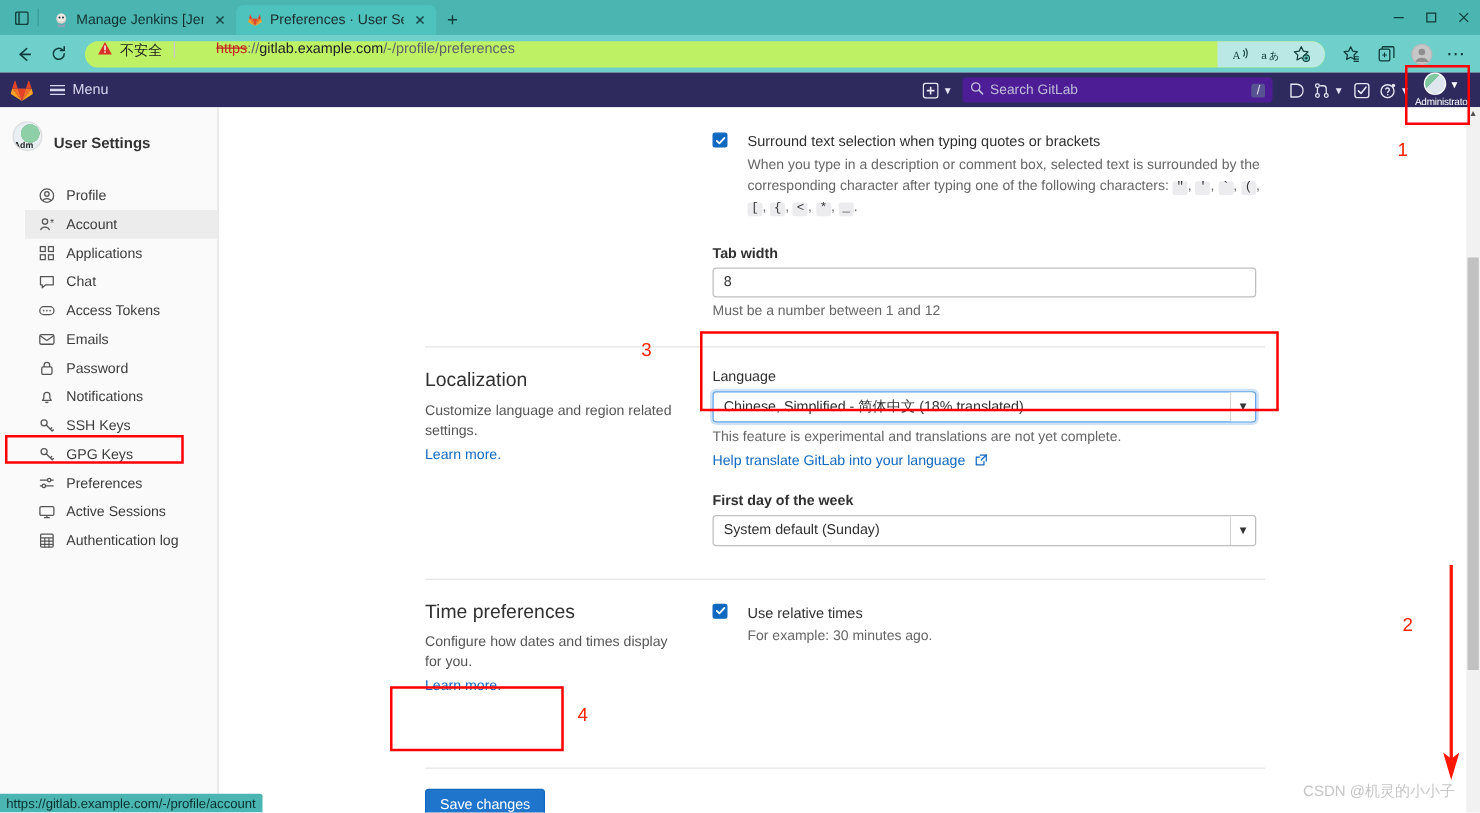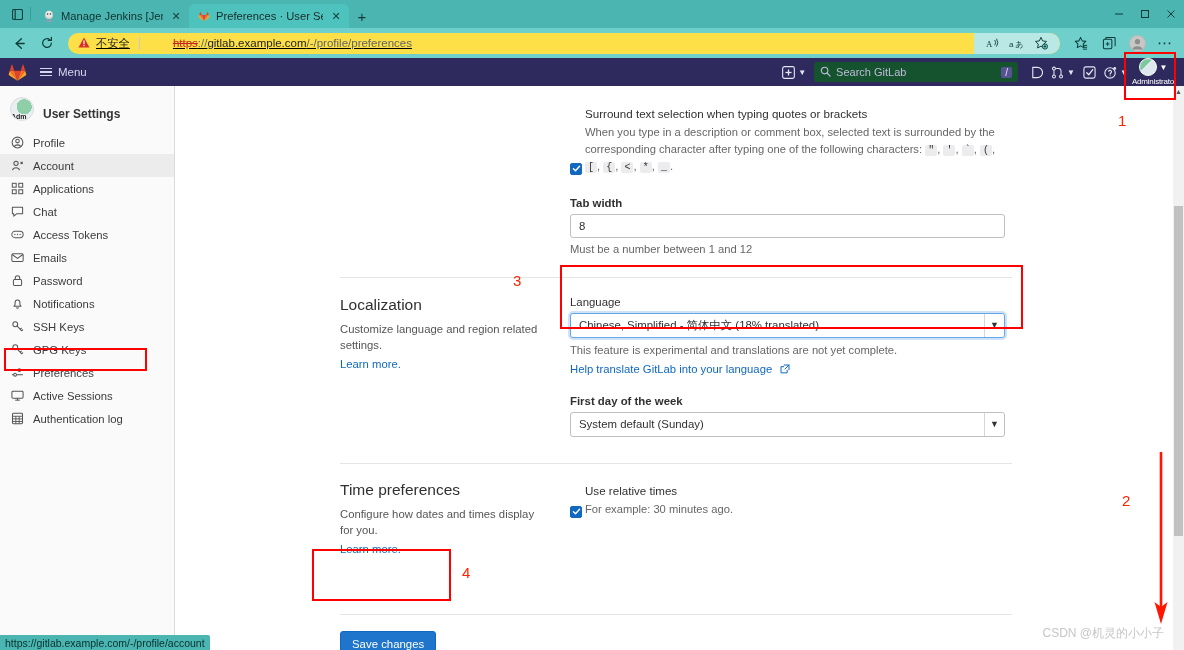--- a/index.html
+++ b/index.html
@@ -36,23 +36,23 @@
   }
   .tab .tclose { width: 14px; height: 14px; flex:0 0 14px; display:flex;align-items:center;justify-content:center; font-size:11px; color:#16403e;}
   .tab-new { width: 26px; height: 24px; display:flex; align-items:center; justify-content:center; font-size:15px; color:#143b39; }
 
   .navbar {
     height: 30px; background: #6fd0cb; display: flex; align-items: center;
     padding: 0 6px; gap: 2px;
   }
   .nav-ic { width: 26px; height: 24px; display: flex; align-items: center; justify-content: center; color:#123634; }
   .omnibox {
-    flex: 1 1 auto; height: 21px; background: #fde047; border-radius: 11px;
-    display: flex; align-items: center; padding: 0 10px; margin: 0 6px;
-    font-size: 11.5px; gap: 6px; overflow:hidden;text-decoration:underline;
+    flex: 1 1 auto; height: 21px; background: #bef264; border-radius: 11px;
+    display: flex; align-items: flex-start; padding: 0 10px; margin: 0 6px;
+    font-size: 11.5px; gap: 6px; overflow:hidden;
   }
   .warn-tri { color: #d93025; font-size: 11px; line-height:1; }
   .ins-text { color: #20201f; font-size: 11.3px; }
   .url-div { width:1px; height:13px; background:#c9c9c9; margin:0 3px; }
   .url-strike { color: #c5221f; text-decoration: line-through; padding-left: 24px; }
   .url-dim { color: #5f6368; }
   .url-strong { color: #202124; }
   .omni-right { display:flex; align-items:center; gap:2px; background:#b9e8e5; border-radius:0 11px 11px 0; height:21px; margin:0 -10px 0 auto; padding:0 8px;}
   .omni-right .nav-ic { width:22px; }
   .wbtn { width: 26px; height: 24px; display:flex; align-items:center; justify-content:center; color:#10403e;}
@@ -63,21 +63,21 @@
     height: 28px; background: #2e2a5d; display: flex; align-items: center;
     padding: 0 6px; color: #fff;
   }
   .gl-logo { width: 22px; height: 22px; display:flex;align-items:center;justify-content:center; margin-right:6px;}
   .gl-menu { display:flex; align-items:center; gap:6px; font-size:11.5px; color:#d9d6f0; padding:2px 6px; }
   .burger { display:flex; flex-direction:column; gap:2px; }
   .burger i { display:block; width:12px; height:1.6px; background:#d9d6f0; }
   .gl-spacer { flex: 1 1 auto; }
   .gl-ic { height:20px; display:flex; align-items:center; justify-content:center; color:#e6e4f5; padding:0 4px; font-size:12px;}
   .gl-search {
-    width: 204px; height: 20px; background: #14532d; border-radius: 3px;
+    width: 248px; height: 20px; background: #4c1d95; border-radius: 3px;
     display: flex; align-items: center; padding: 0 6px; gap: 5px;
     font-size: 11px; color: #bfbcd9; margin: 0 8px 0 4px;
   }
   .gl-search .slash { margin-left:auto; background:#575291; color:#e4e2f2; border-radius:2px; padding:0 4px; font-size:10px; }
   .gl-avatar-wrap { display:flex; align-items:center; gap:3px; padding-right:4px; flex-direction:column; }
   .gl-av-row { display:flex; align-items:center; gap:3px;}
   .gl-avatar { width:18px; height:18px; border-radius:50%; background:linear-gradient(135deg,#7ec8a0 40%, #dfe7ee 40%); border:1px solid #fff;}
   .gl-avatar-label{ font-size:8px; color:#fff; line-height:8px; margin-top:-1px; letter-spacing:-0.2px;text-align:right;}
 
   
@@ -88,41 +88,41 @@
     border-right: 1px solid #dbdbdb; position: relative; padding-top: 5px;
   }
   .side-head { display:flex; align-items:flex-end; gap:9px; padding: 6px 10px 8px 10px; }
   .side-head .sh-av {
     width:24px;height:24px;border-radius:50%;
     background: radial-gradient(circle at 60% 40%, #8fcfa8 0 40%, #e8eef2 41%);
     border:1px solid #ddd; position:relative; overflow:hidden;
   }
   .side-head .sh-av::after{content:"Adm";position:absolute;left:0;bottom:0;font-size:7px;color:#222;font-weight:bold;}
   .side-head .sh-title { font-size: 12px; font-weight: bold; color: #333; }
-  .side-list { margin-top: 2px; }
+  .side-list { margin-top: 16px; padding-left: 20px; }
   .side-item {
     display:flex; align-items:center; gap:9px; height:23px; padding:0 10px;
     font-size: 11.3px; color: #3b3b3b; position: relative;
   }
   .side-item.active { background:#ececec; }
   .side-item .si-ic { width:14px; height:14px; display:flex;align-items:center;justify-content:center; color:#555;}
 
   .content { flex: 1 1 auto; position: relative; overflow: hidden; background:#fff; }
 
   .cut-text { height: 10px; overflow:hidden; color:#3b3b3b; font-size:11.5px; padding-left:230px;}
 
   .row { display: flex; padding: 0; }
   .col-left { width: 230px; flex: 0 0 230px; padding-right: 20px; }
   .col-right { flex: 1 1 auto; max-width: 440px; }
 
   .sec-title { font-size: 15.5px; color: #303030; margin-bottom: 7px; font-weight: normal;}
   .sec-desc { font-size: 11.3px; color: #555; line-height: 1.45; }
   .link { color: #1068bf; text-decoration: none; }
 
-  .chk-row { display:flex; gap: 3px; align-items: flex-end; }
+  .chk-row { display:flex; gap: 16px; align-items: flex-start; }
   .chk {
     width: 12px; height: 12px; flex:0 0 12px; border-radius: 2px;
     background: #1068bf; border: 1px solid #1068bf; margin-top: 2px;
     display:flex; align-items:center; justify-content:center;
   }
   .chk svg { display:block; }
   .chk-label { font-size: 11.6px; color: #303030; }
   .chk-help { font-size: 11.2px; color: #666; line-height: 1.5; margin-top:2px; }
   kbd.code {
     background: #ececef; border-radius: 2px; padding: 0 3px; font-family: "Liberation Mono", monospace;

